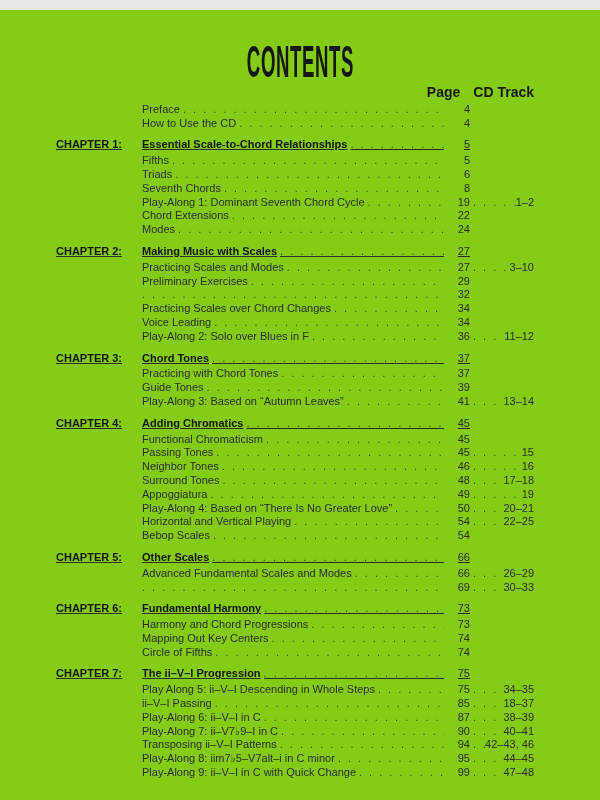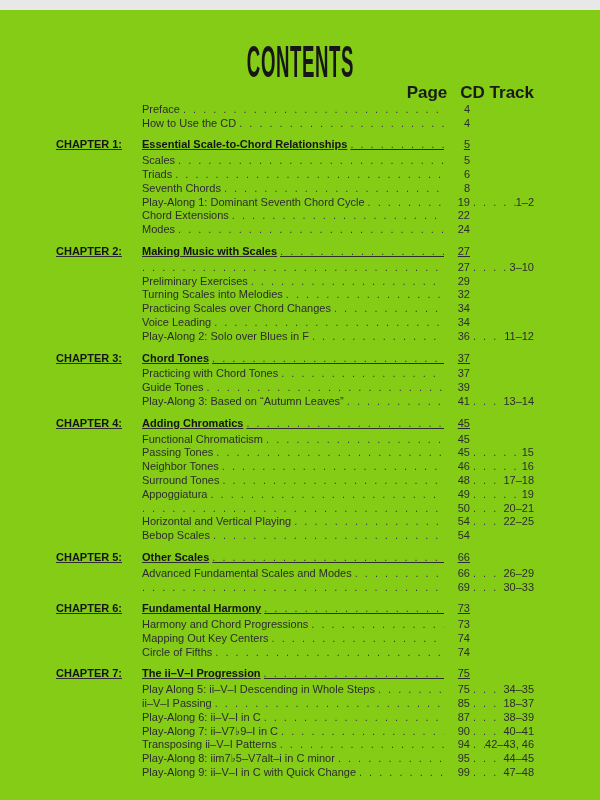--- a/index.html
+++ b/index.html
@@ -31,21 +31,21 @@
     margin-left:56px;
     width:478px;
     font-size:11px;
     line-height:13.8px;
   }
   .colheads {
     display:flex;
     justify-content:flex-end;
     gap:13px;
     font-weight:700;
-    font-size:17px;
+    font-size:14px;
     color:#1a1a1a;
     margin-bottom:3px;
   }
   .chapter { margin-top:8px; }
   .row { display:flex; align-items:center; }
   .row.head { margin-bottom:2px;text-decoration:underline; }
   .gutter {
     flex:none; width:86px;
     font-weight:700; color:#151515;
     white-space:nowrap;
@@ -108,21 +108,21 @@
             <span class="entry">
               <span class="lbl">Essential Scale-to-Chord Relationships</span>
               <span class="dots">. . . . . . . . . . . . . . . . . . . . . . . . . . . . . . . . . . . . . . . . . . . . . . . . . . . . . . . . . . . . . . . . . . . . . .</span>
               <span class="pg">5</span>
               <span class="trkcol"></span>
             </span>
           </div>
           <div class="row">
             <span class="gutter"></span>
             <span class="entry">
-              <span class="lbl">Scales</span>
+              <span class="lbl">Fifths</span>
               <span class="dots">. . . . . . . . . . . . . . . . . . . . . . . . . . . . . . . . . . . . . . . . . . . . . . . . . . . . . . . . . . . . . . . . . . . . . .</span>
               <span class="pg">5</span>
               <span class="trkcol"></span>
             </span>
           </div>
           <div class="row">
             <span class="gutter"></span>
             <span class="entry">
               <span class="lbl">Triads</span>
               <span class="dots">. . . . . . . . . . . . . . . . . . . . . . . . . . . . . . . . . . . . . . . . . . . . . . . . . . . . . . . . . . . . . . . . . . . . . .</span>
@@ -176,41 +176,41 @@
             <span class="entry">
               <span class="lbl">Making Music with Scales</span>
               <span class="dots">. . . . . . . . . . . . . . . . . . . . . . . . . . . . . . . . . . . . . . . . . . . . . . . . . . . . . . . . . . . . . . . . . . . . . .</span>
               <span class="pg">27</span>
               <span class="trkcol"></span>
             </span>
           </div>
           <div class="row">
             <span class="gutter"></span>
             <span class="entry">
+              <span class="lbl">Practicing Scales and Modes</span>
               <span class="dots">. . . . . . . . . . . . . . . . . . . . . . . . . . . . . . . . . . . . . . . . . . . . . . . . . . . . . . . . . . . . . . . . . . . . . .</span>
               <span class="pg">27</span>
               <span class="trkcol">
                 <span class="tdots">. . . . . . . . . . . . . . . . . . . . . . . . . . . . . . . . . . . . . . . . . . . . . . . . . . . . . . . . . . . . . . . . . . . . . .</span>
                 <span class="trk">3–10</span>
               </span>
             </span>
           </div>
           <div class="row">
             <span class="gutter"></span>
             <span class="entry">
               <span class="lbl">Preliminary Exercises</span>
               <span class="dots">. . . . . . . . . . . . . . . . . . . . . . . . . . . . . . . . . . . . . . . . . . . . . . . . . . . . . . . . . . . . . . . . . . . . . .</span>
               <span class="pg">29</span>
               <span class="trkcol"></span>
             </span>
           </div>
           <div class="row">
             <span class="gutter"></span>
             <span class="entry">
-              <span class="lbl">Turning Scales into Melodies</span>
               <span class="dots">. . . . . . . . . . . . . . . . . . . . . . . . . . . . . . . . . . . . . . . . . . . . . . . . . . . . . . . . . . . . . . . . . . . . . .</span>
               <span class="pg">32</span>
               <span class="trkcol"></span>
             </span>
           </div>
           <div class="row">
             <span class="gutter"></span>
             <span class="entry">
               <span class="lbl">Practicing Scales over Chord Changes</span>
               <span class="dots">. . . . . . . . . . . . . . . . . . . . . . . . . . . . . . . . . . . . . . . . . . . . . . . . . . . . . . . . . . . . . . . . . . . . . .</span>
@@ -344,20 +344,21 @@
               <span class="pg">49</span>
               <span class="trkcol">
                 <span class="tdots">. . . . . . . . . . . . . . . . . . . . . . . . . . . . . . . . . . . . . . . . . . . . . . . . . . . . . . . . . . . . . . . . . . . . . .</span>
                 <span class="trk">19</span>
               </span>
             </span>
           </div>
           <div class="row">
             <span class="gutter"></span>
             <span class="entry">
+              <span class="lbl">Play-Along 4: Based on “There Is No Greater Love”</span>
               <span class="dots">. . . . . . . . . . . . . . . . . . . . . . . . . . . . . . . . . . . . . . . . . . . . . . . . . . . . . . . . . . . . . . . . . . . . . .</span>
               <span class="pg">50</span>
               <span class="trkcol">
                 <span class="tdots">. . . . . . . . . . . . . . . . . . . . . . . . . . . . . . . . . . . . . . . . . . . . . . . . . . . . . . . . . . . . . . . . . . . . . .</span>
                 <span class="trk">20–21</span>
               </span>
             </span>
           </div>
           <div class="row">
             <span class="gutter"></span>

